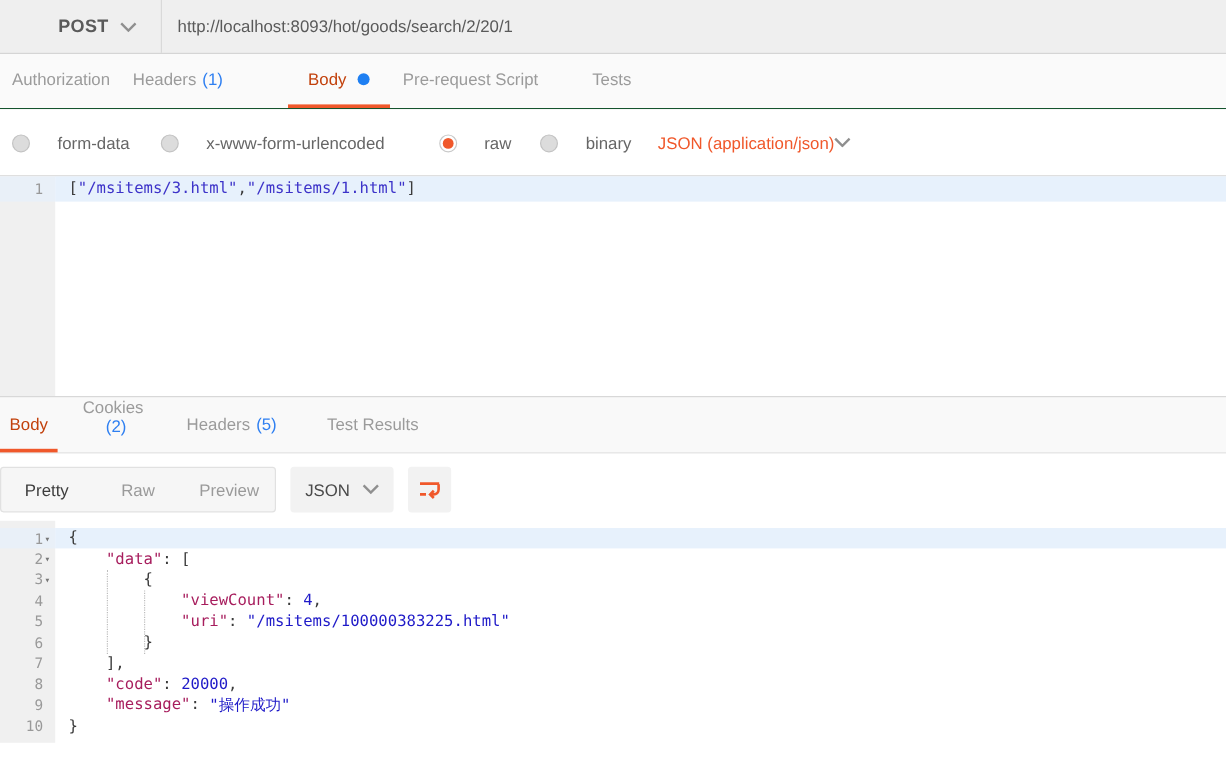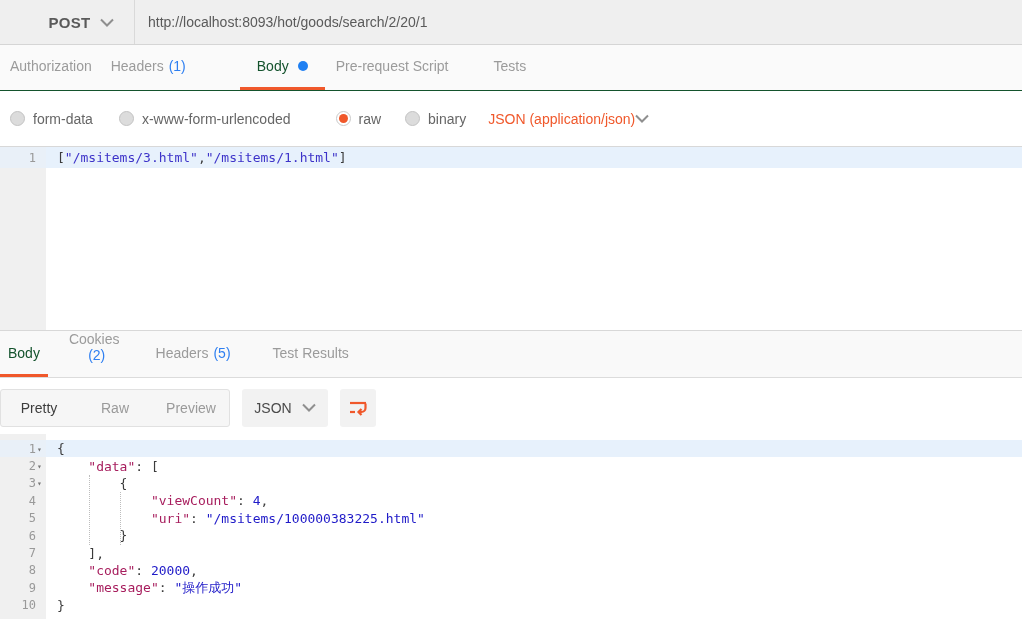--- a/index.html
+++ b/index.html
@@ -16,32 +16,32 @@
   .chev { stroke:#8f8f8f; stroke-width:2; fill:none; }
   .url-field { flex:1; display:flex; align-items:center; padding-left:13px;
                font-size:14px; color:#5a5a5a; }
 
   
   .req-tabs { height:46px; background:#fafafa; border-bottom:1px solid #14532d;
               display:flex; align-items:stretch; font-size:14px; }
   .tab { display:flex; align-items:center; color:#9b9b9b; cursor:pointer;
          border-bottom:3px solid transparent; padding:0 2px; white-space:nowrap; }
   .tab .count { color:#2e7ff1; margin-left:5px; }
-  .tab.active { color:#14532d; border-bottom-color:#f0582b; }
+  .tab.active { color:#c2410c; border-bottom-color:#f0582b; }
   .tab .dot { width:10px; height:10px; border-radius:50%; background:#1e7ff2;
               display:inline-block; margin-left:9px; }
   #req-tabs .tab:nth-child(1){ margin-left:8px; margin-right:15px; }
   #req-tabs .tab:nth-child(2){ margin-right:52px; }
   #req-tabs .tab:nth-child(3){ padding:0 17px; margin-right:9px; }
   #req-tabs .tab:nth-child(4){ margin-right:41px; }
 
   
   .mode-row { height:55px; background:#fff; display:flex; align-items:center;
               font-size:14px; color:#666; }
-  .radio-item { display:flex; align-items:center; cursor:pointer; }
+  .radio-item { display:flex; align-items:flex-end; cursor:pointer;gap:15px; }
   .radio-circle { width:15px; height:15px; border-radius:50%; background:#dcdcdc;
                   border:1px solid #c3c3c3; margin-right:8px; position:relative; }
   .radio-item.selected .radio-circle { background:#fff; border-color:#c9c9c9; }
   .radio-item.selected .radio-circle::after { content:""; position:absolute; left:2px; top:2px;
                   width:9px; height:9px; border-radius:50%; background:#f0582b; }
   #body-modes .radio-item:nth-child(1){ margin-left:10px; margin-right:26px; }
   #body-modes .radio-item:nth-child(2){ margin-right:45px; }
   #body-modes .radio-item:nth-child(3){ margin-right:24px; }
   #body-modes .radio-item:nth-child(4){ margin-right:22px; }
   .ctype-select { display:flex; align-items:center; cursor:pointer;

